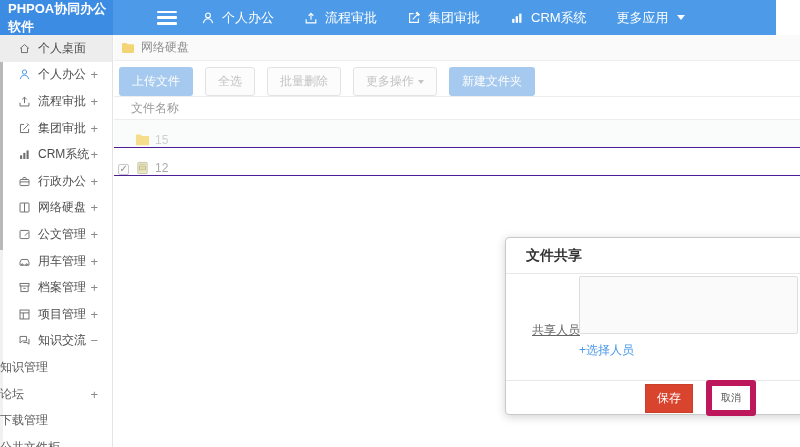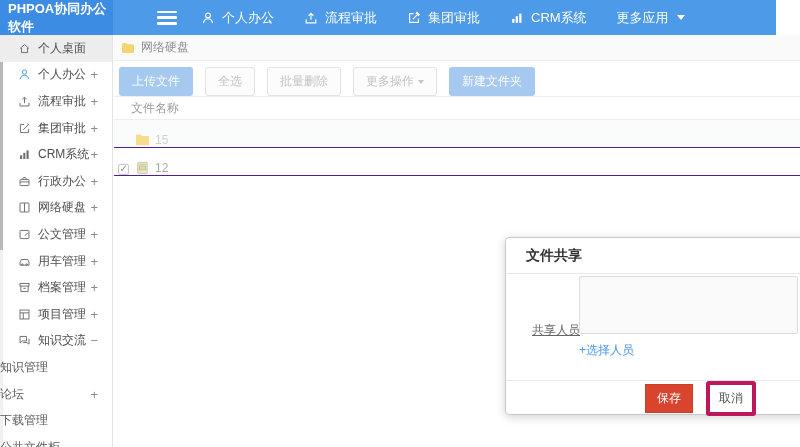--- a/index.html
+++ b/index.html
@@ -69,22 +69,22 @@
   .modal-body { padding:18px 0 0 0; height:106px; position:relative; }
   .share-label { position:absolute; left:26px; top:48px; width:48px; color:#666; font-size:12px;text-decoration:underline; }
   .share-box { position:absolute; left:73px; top:2px; width:219px; height:58px;
     background:#fafafa; border:1px solid #ddd; border-radius:2px; resize:none;
     font-family:inherit; font-size:12px; color:#555; padding:4px 6px; outline:none; }
   .choose-link { position:absolute; left:73px; top:68px; color:#4898e8; font-size:12px;
     text-decoration:none; cursor:pointer; }
   .modal-footer { height:35px; border-top:1px solid #e8e8e8; display:flex; align-items:center; }
   .btn-save { margin-left:139px; background:#d9442e; color:#fff; border:1px solid #c93f2b;
     border-radius:0; font-size:12px; padding:5px 11px; cursor:pointer; }
-  .btn-cancel { margin-left:13px; background:#fff; color:#555; border:4px solid #be185d;
-    border-radius:3px; font-size:12px; padding:5px 9px; cursor:pointer; }
+  .btn-cancel { margin-left:13px; background:#fff; color:#555; border:6px solid #be185d;
+    border-radius:3px; font-size:10px; padding:5px 9px; cursor:pointer; }
 </style>
 </head>
 <body>
 
 <div class="topbar">
   <div class="topbar-logo">PHPOA协同办公软件</div>
   <div class="topbar-nav">
     <div class="hamburger">
         <span></span>
         <span></span>

